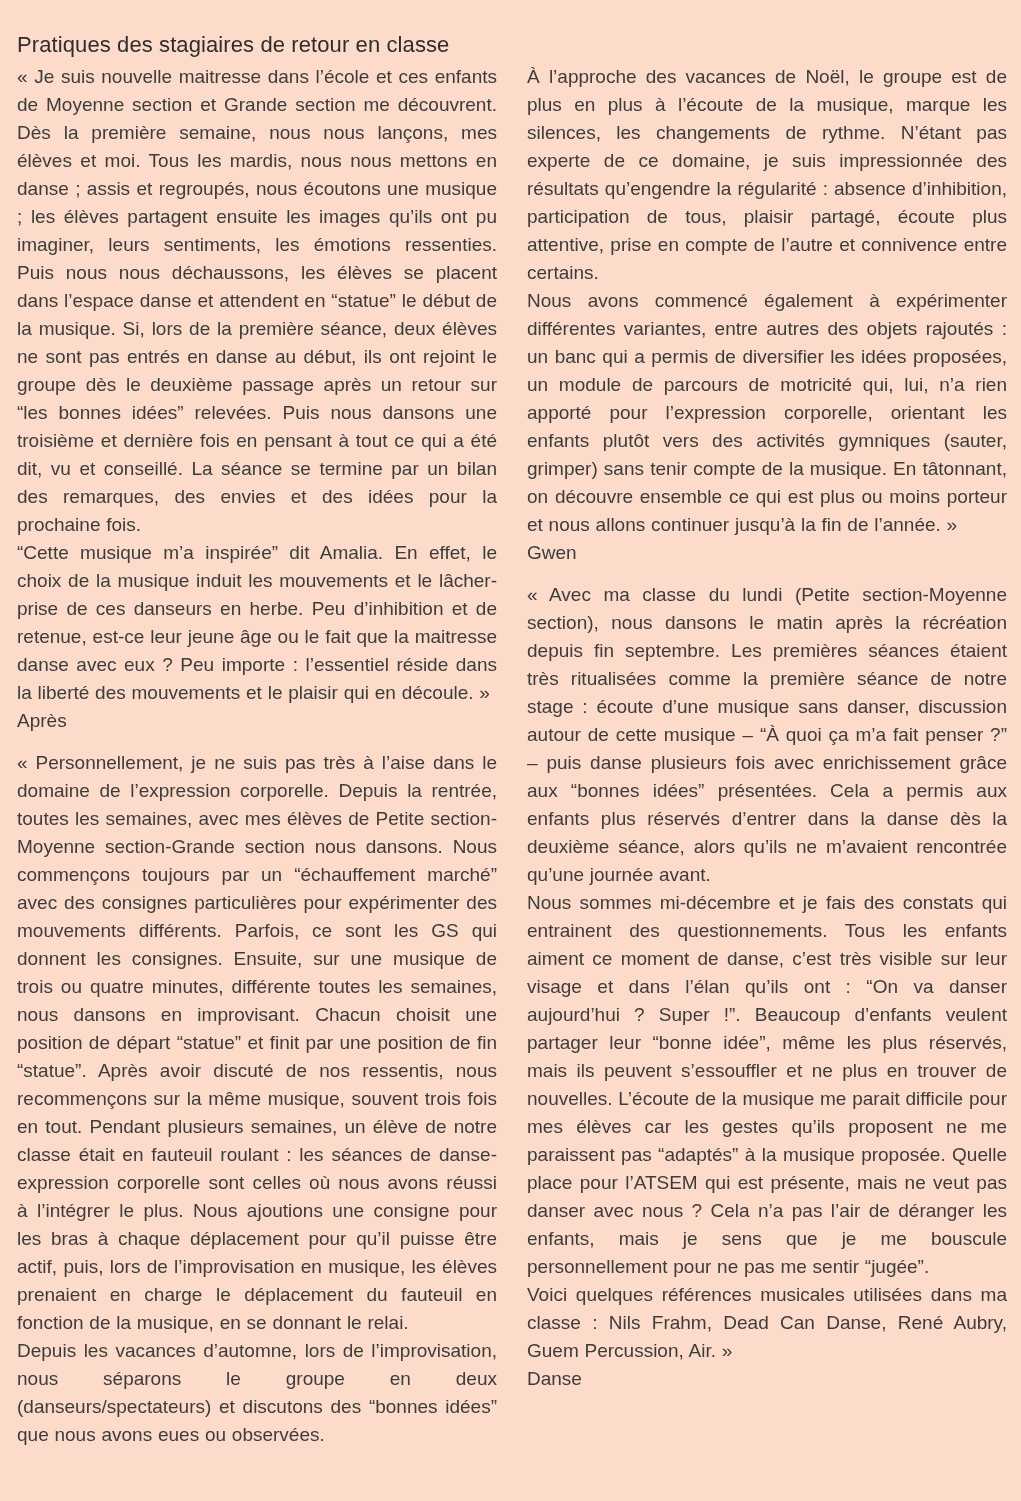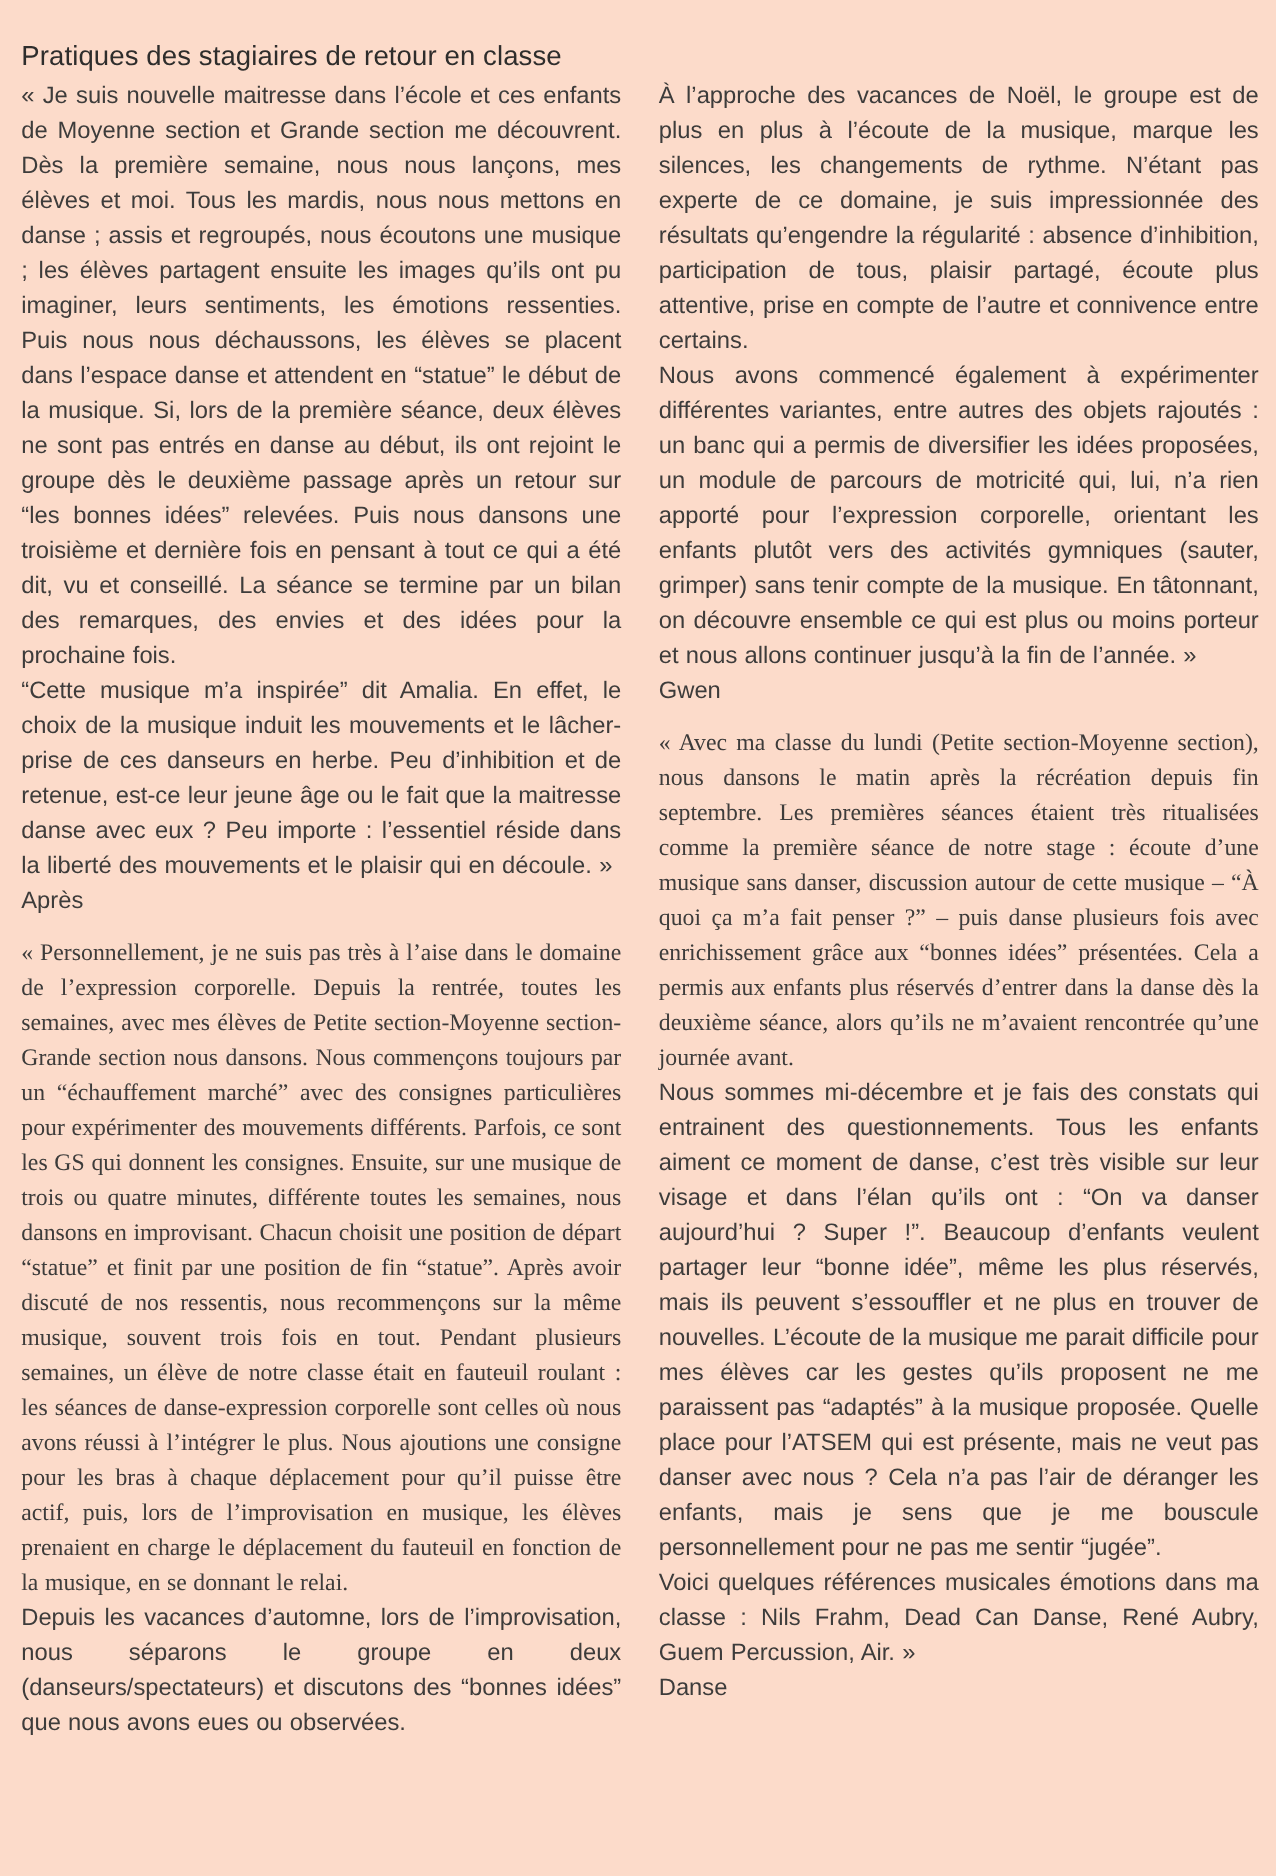--- a/index.html
+++ b/index.html
@@ -46,21 +46,20 @@
     text-align: justify;
     hyphens: auto;
     -webkit-hyphens: auto;
     word-spacing: 0.5px;
   }
   .col p.sig {
     text-align: left;
   }
   .col p.after-sig {
     margin-top: 14px;
-    font-family: Liberation Serif, serif;
   }
 </style>
 </head>
 <body>
 
 <div class="page" style="background: rgb(252, 219, 202); color: rgb(61, 60, 59);">
   <div class="page-title" style="color: rgb(46, 45, 44);">Pratiques des stagiaires de retour en classe</div>
   <div class="columns">
     <div class="col">
         <p class="para" lang="fr">«  Je suis nouvelle maitresse dans l’école et ces enfants de Moyenne section et Grande section me découvrent. Dès la première semaine, nous nous lançons, mes élèves et moi. Tous les mardis, nous nous mettons en danse ; assis et regroupés, nous écoutons une musique ; les élèves partagent ensuite les images qu’ils ont pu imaginer, leurs sentiments, les émotions ressenties. Puis nous nous déchaussons, les élèves se placent dans l’espace danse et attendent en “statue” le début de la musique. Si, lors de la première séance, deux élèves ne sont pas entrés en danse au début, ils ont rejoint le groupe dès le deuxième passage après un retour sur “les bonnes idées” relevées. Puis nous dansons une troisième et dernière fois en pensant à tout ce qui a été dit, vu et conseillé. La séance se termine par un bilan des remarques, des envies et des idées pour la prochaine fois.</p>
@@ -68,17 +67,17 @@
         <p class="sig" lang="fr">Après</p>
         <p class="para after-sig" lang="fr">« Personnellement, je ne suis pas très à l’aise dans le domaine de l’expression corporelle. Depuis la rentrée, toutes les semaines, avec mes élèves de Petite section-Moyenne section-Grande section nous dansons. Nous commençons toujours par un “échauffement marché” avec des consignes particulières pour expérimenter des mouvements différents. Parfois, ce sont les GS qui donnent les consignes. Ensuite, sur une musique de trois ou quatre minutes, différente toutes les semaines, nous dansons en improvisant. Chacun choisit une position de départ “statue” et finit par une position de fin “statue”. Après avoir discuté de nos ressentis, nous recommençons sur la même musique, souvent trois fois en tout. Pendant plusieurs semaines, un élève de notre classe était en fauteuil roulant : les séances de danse-expression corporelle sont celles où nous avons réussi à l’intégrer le plus. Nous ajoutions une consigne pour les bras à chaque déplacement pour qu’il puisse être actif, puis, lors de l’improvisation en musique, les élèves prenaient en charge le déplacement du fauteuil en fonction de la musique, en se donnant le relai.</p>
         <p class="para" lang="fr">Depuis les vacances d’automne, lors de l’improvisation, nous séparons le groupe en deux (danseurs/spectateurs) et discutons des “bonnes idées” que nous avons eues ou observées.</p>
       </div>
     <div class="col">
         <p class="para" lang="fr">À l’approche des vacances de Noël, le groupe est de plus en plus à l’écoute de la musique, marque les silences, les changements de rythme. N’étant pas experte de ce domaine, je suis impressionnée des résultats qu’engendre la régularité : absence d’inhibition, participation de tous, plaisir partagé, écoute plus attentive, prise en compte de l’autre et connivence entre certains.</p>
         <p class="para" lang="fr">Nous avons commencé également à expérimenter différentes variantes, entre autres des objets rajoutés : un banc qui a permis de diversifier les idées proposées, un module de parcours de motricité qui, lui, n’a rien apporté pour l’expression corporelle, orientant les enfants plutôt vers des activités gymniques (sauter, grimper) sans tenir compte de la musique. En tâtonnant, on découvre ensemble ce qui est plus ou moins porteur et nous allons continuer jusqu’à la fin de l’année. »</p>
         <p class="sig" lang="fr">Gwen</p>
         <p class="para after-sig" lang="fr">« Avec ma classe du lundi (Petite section-Moyenne section), nous dansons le matin après la récréation depuis fin septembre. Les premières séances étaient très ritualisées comme la première séance de notre stage : écoute d’une musique sans danser, discussion autour de cette musique – “À quoi ça m’a fait penser ?” – puis danse plusieurs fois avec enrichissement grâce aux “bonnes idées” présentées. Cela a permis aux enfants plus réservés d’entrer dans la danse dès la deuxième séance, alors qu’ils ne m’avaient rencontrée qu’une journée avant.</p>
         <p class="para" lang="fr">Nous sommes mi-décembre et je fais des constats qui entrainent des questionnements. Tous les enfants aiment ce moment de danse, c’est très visible sur leur visage et dans l’élan qu’ils ont : “On va danser aujourd’hui ? Super !”. Beaucoup d’enfants veulent partager leur “bonne idée”, même les plus réservés, mais ils peuvent s’essouffler et ne plus en trouver de nouvelles. L’écoute de la musique me parait difficile pour mes élèves car les gestes qu’ils proposent ne me paraissent pas “adaptés” à la musique proposée. Quelle place pour l’ATSEM qui est présente, mais ne veut pas danser avec nous ? Cela n’a pas l’air de déranger les enfants, mais je sens que je me bouscule personnellement pour ne pas me sentir “jugée”.</p>
-        <p class="para" lang="fr">Voici quelques références musicales émotions dans ma classe : Nils Frahm, Dead Can Danse, René Aubry, Guem Percussion, Air. »</p>
+        <p class="para" lang="fr">Voici quelques références musicales utilisées dans ma classe : Nils Frahm, Dead Can Danse, René Aubry, Guem Percussion, Air. »</p>
         <p class="sig" lang="fr">Danse</p>
       </div>
   </div>
 </div>
 
 </body></html>

